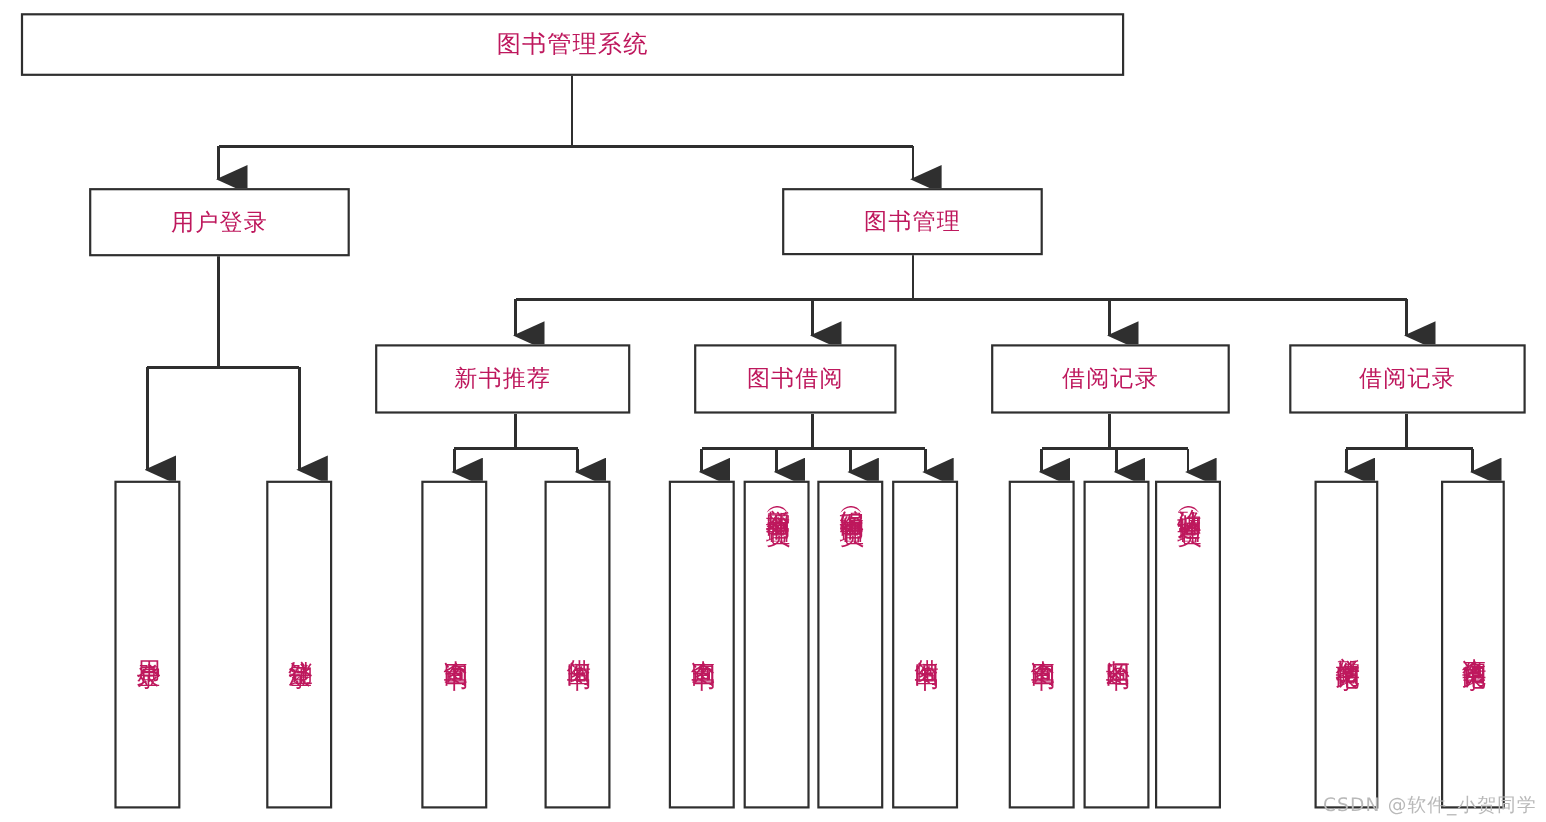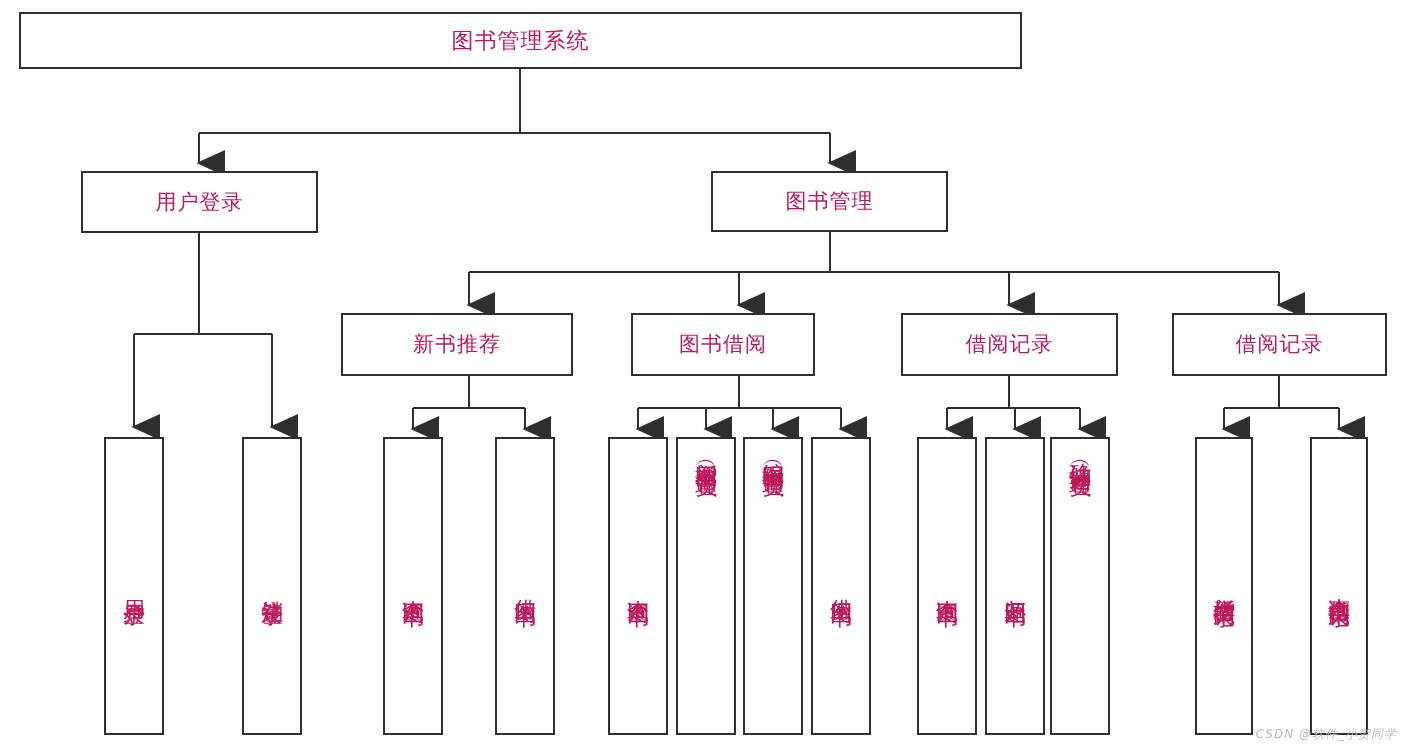--- a/index.html
+++ b/index.html
@@ -42,26 +42,25 @@
     max-height:282px;
   }
   .leaf.tall .lbl{max-height:286px;}
 
   
   .leaf.center{align-items:center;padding-top:0;}
 
   .watermark{
     position:absolute;
     right:8px;bottom:4px;
-    font-size:12px;
+    font-size:17px;
     color:#b9b9b9;
     letter-spacing:1px;
     white-space:nowrap;
     pointer-events:none;
-    font-style:italic;
   }
 </style>
 </head>
 <body>
 
 <div id="canvas">
 
   <svg id="wires" viewBox="0 0 1405 747" xmlns="http://www.w3.org/2000/svg">
     <defs>
       <marker id="arrow" viewBox="0 0 12 12" refX="6" refY="10" markerWidth="12" markerHeight="12" orient="auto-start-reverse">

